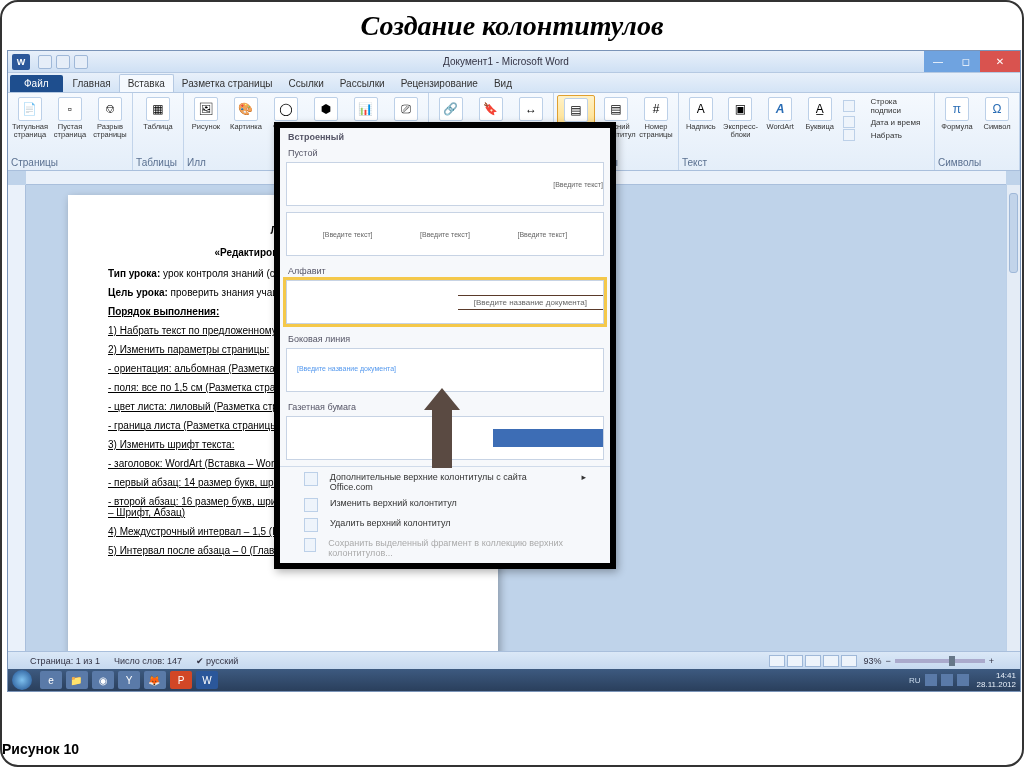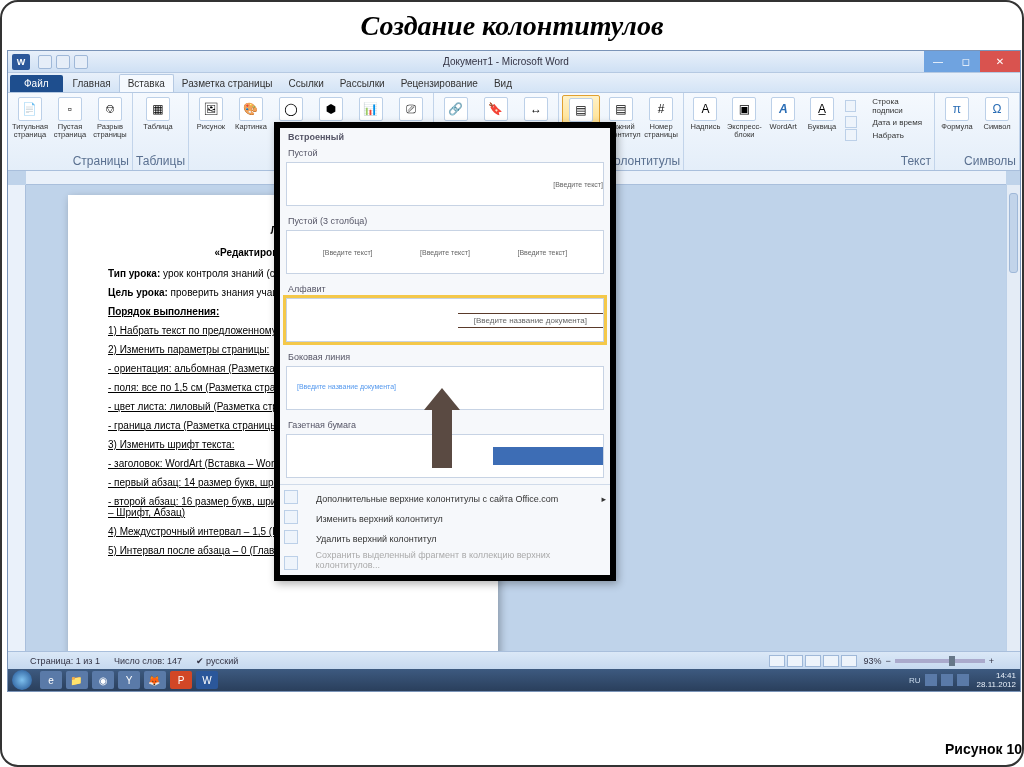--- a/index.html
+++ b/index.html
@@ -1,20 +1,20 @@
 <!DOCTYPE html>
 <html><head>
 <meta charset="utf-8">
 <style>
 * { margin: 0; padding: 0; box-sizing: border-box; font-family: "Segoe UI", Tahoma, sans-serif; }
 body { width: 1024px; height: 767px; background: #fff; position: relative; overflow: hidden; }
 
 .slide { width: 1024px; height: 767px; border: 2px solid #333; border-radius: 18px; position: relative; background: #fff; }
 .slide-title { text-align: center; font-style: italic; font-weight: 700; font-size: 28px; padding: 8px 0 4px; font-family: Georgia, serif; }
-.slide-caption { text-align: right; font-weight: 700; font-size: 14px; position: absolute; bottom: 8px; left: 0; right: 0; }
+.slide-caption { text-align: left; font-weight: 700; font-size: 14px; position: absolute; bottom: 8px; left: 0; right: 0; }
 
 .word-window { position: absolute; left: 5px; top: 48px; width: 1014px; height: 642px; background: #dce6f2; border: 1px solid #7a94b8; font-size: 10px; }
 
 
 .titlebar { height: 22px; background: linear-gradient(#e8f0fa,#cfe0f4); display: flex; align-items: center; border-bottom: 1px solid #b5c9e2; }
 .titlebar .word-icon { width: 18px; height: 16px; margin: 0 4px; background: #2b579a; color: #fff; font-size: 9px; font-weight: 700; display: flex; align-items: center; justify-content: center; border-radius: 2px; }
 .titlebar .qat { display: flex; gap: 4px; margin-left: 4px; }
 .titlebar .qat span { width: 14px; height: 14px; background: #e6eef8; border: 1px solid #9fb8d8; border-radius: 2px; }
 .titlebar .title-text { flex: 1; text-align: center; font-size: 10px; color: #334; }
 .winbtns { display: flex; height: 100%; }
@@ -26,21 +26,21 @@
 
 .tabs { height: 20px; background: linear-gradient(#e8f0fa,#d4e4f6); display:flex; align-items:flex-end; padding-left:2px; border-bottom:1px solid #b5c9e2;}
 .file-tab { background:#1e4e8e; color:#fff; padding:3px 14px; font-size:10px; border-radius:2px 2px 0 0; margin-right:2px;}
 .tab { padding:3px 8px; font-size:10px; color:#333; cursor:pointer; }
 .tab.active { background:#f5f9fe; border:1px solid #b5c9e2; border-bottom:none; border-radius:2px 2px 0 0;}
 
 
 .ribbon { height: 78px; background: linear-gradient(#f5f9fe,#e4eef9); display:flex; border-bottom:1px solid #a9bfdc;}
 .group { border-right:1px solid #c2d4ea; padding:2px 3px; display:flex; flex-direction:column;}
 .group-body { flex:1; display:flex; align-items:flex-start; gap:2px;}
-.group-label { font-size:12px; color:#5a7090; text-align:right; padding-top:1px;}
+.group-label { font-size:10px; color:#5a7090; text-align:left; padding-top:1px;}
 .rbtn { display:flex; flex-direction:column; align-items:center; width:38px; cursor:pointer; padding:2px 1px; border-radius:2px;}
 .rbtn.big { width:44px; }
 .rbtn .ico { width:24px; height:24px; background:#fff; border:1px solid #bcd0e8; border-radius:2px; margin-bottom:2px; display:flex; align-items:center; justify-content:center; font-size:12px;}
 .rbtn .lbl { font-size:7.5px; line-height:8px; text-align:center; color:#333;}
 .rbtn.active { background:linear-gradient(#fff2c8,#ffd56b); border:1px solid #e0a030;}
 .small-list { display:flex; flex-direction:column; gap:1px; padding:2px;}
 .small-row { display:flex; align-items:center; gap:16px; font-size:8px; color:#333;}
 .small-row .sico { width:12px; height:12px; background:#eef4fb; border:1px solid #bcd0e8;}
 
 
@@ -58,21 +58,21 @@
 .gal-section-title { font-size:9px; padding:4px 8px 2px; color:#556; font-weight:400;}
 .gal-section-title.bold { font-weight:700;}
 .gal-item { margin:2px 6px 6px; border:1px solid #c7d3e4; background:#fff; height:44px; position:relative; display:flex; align-items:center; justify-content:flex-end;}
 .gal-item.selected { outline:3px solid #f4c84a; background:#fff;}
 .gal-item .ph { font-size:7px; color:#666;}
 .gal-item.alpha .ph { border-top:1px solid #5a3a2a; border-bottom:1px solid #5a3a2a; padding:2px 16px; font-size:8px;}
 .gal-item.side .ph { position:absolute; left:10px; top:16px; font-size:7px; color:#59e;}
 .gal-item.news .bar { width:110px; height:18px; background:#3d6db5;}
 .gal-3col { display:flex; justify-content:space-around; width:100%; padding:0 12px;}
 .gal-menu { border-top:1px solid #d0dbea; padding:2px 0;}
-.gal-menu-row { display:flex; align-items:flex-end; gap:18px; padding:3px 4px; font-size:9px; color:#333; cursor:pointer;}
+.gal-menu-row { display:flex; align-items:flex-start; gap:12px; padding:3px 24px; font-size:9px; color:#333; cursor:pointer;}
 .gal-menu-row.disabled { color:#aaa; cursor:default;}
 .gal-menu-row .mico { width:14px; height:14px; background:#eef4fb; border:1px solid #bcd0e8;}
 
 .arrow-up { position:absolute; left:430px; top:408px; z-index:60;}
 .arrow-up .shaft { width:20px; height:58px; background:#5a4a42;}
 .arrow-up .head { width:0; height:0; border-left:18px solid transparent; border-right:18px solid transparent; border-bottom:22px solid #5a4a42; position:absolute; top:-22px; left:-8px;}
 
 
 .statusbar { position:absolute; left:0; right:0; bottom:22px; height:18px; background:linear-gradient(#dbe8f7,#c6d9ef); display:flex; align-items:center; font-size:9px; color:#334; border-top:1px solid #a9bfdc; padding:0 22px;}
 .statusbar .seg { margin-right:14px;}
@@ -341,21 +341,20 @@
       </div>
     </div>
   </div>
 
   <div class="gallery">
     <div class="gal-section-title bold">Встроенный</div>
     <div class="gal-section-title">Пустой</div>
     <div class="gal-item">
         <span class="ph">[Введите текст]</span>
       </div>
-    <div class="gal-section-title">Пустой (3 столбца)</div>
     <div class="gal-item">
       <div class="gal-3col">
           <span class="ph">[Введите текст]</span>
           <span class="ph">[Введите текст]</span>
           <span class="ph">[Введите текст]</span>
         </div>
     </div>
     <div class="gal-section-title">Алфавит</div>
     <div class="gal-item alpha selected">
         <div class="ph">[Введите название документа]</div>

